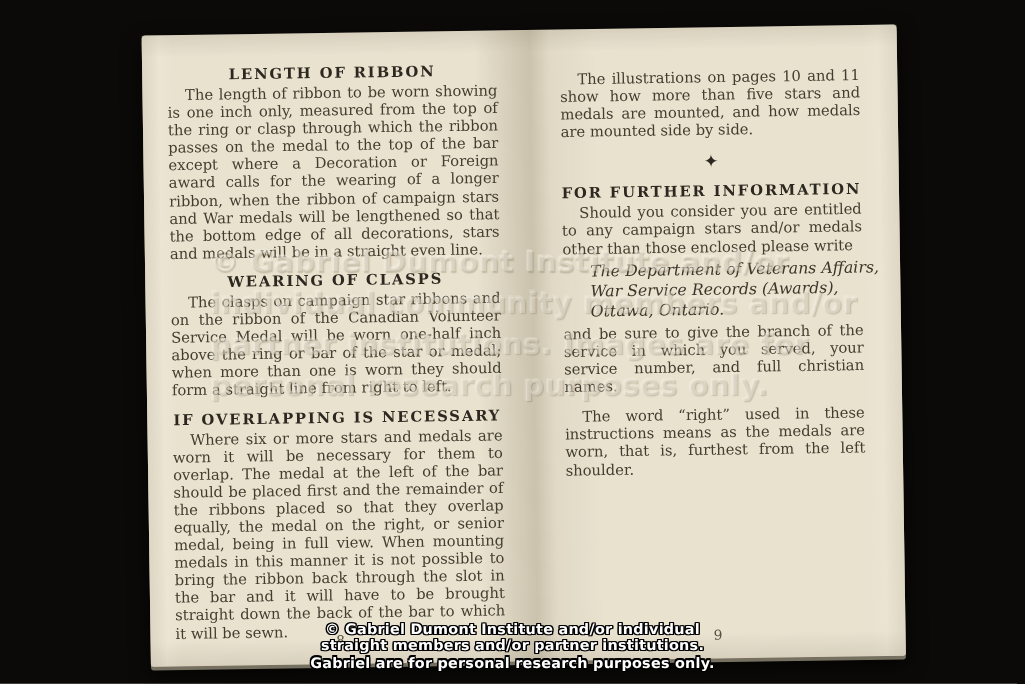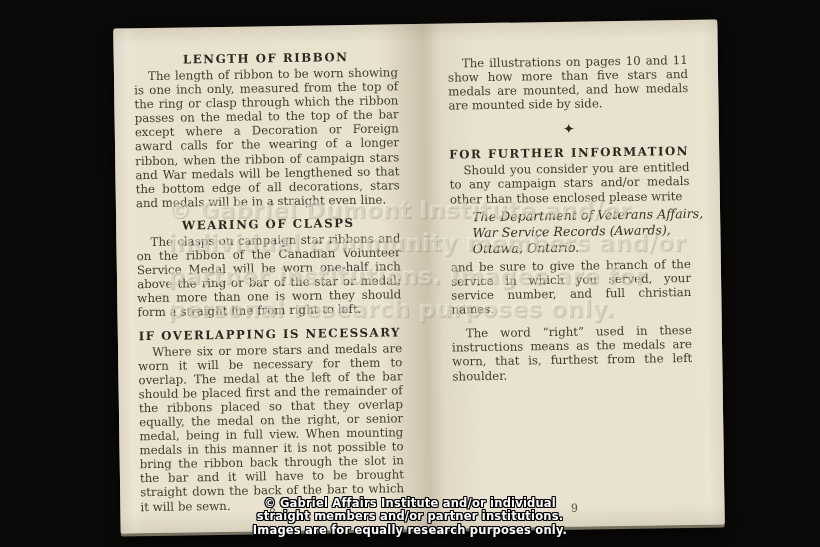--- a/index.html
+++ b/index.html
@@ -127,16 +127,16 @@
     <p class="body no-indent">and be sure to give the branch of the service in which you served, your service number, and full christian names.</p>
 
     <p class="body spaced-top">The word “right” used in these instructions means as the medals are worn, that is, furthest from the left shoulder.</p>
   </div>
   <div class="pageno pageno-right">9</div>
 </div>
 
 <div class="wm-center">© Gabriel Dumont Institute and/or individual community members and/or partner institutions. Images are for personal research purposes only.</div>
 
 <div class="wm-bottom">
-  <div>© Gabriel Affairs Institute and/or individual</div>
+  <div>© Gabriel Dumont Institute and/or individual</div>
   <div>straight members and/or partner institutions.</div>
-  <div>Images are for equally research purposes only.</div>
+  <div>Gabriel are for personal research purposes only.</div>
 </div>
 
 </body></html>

